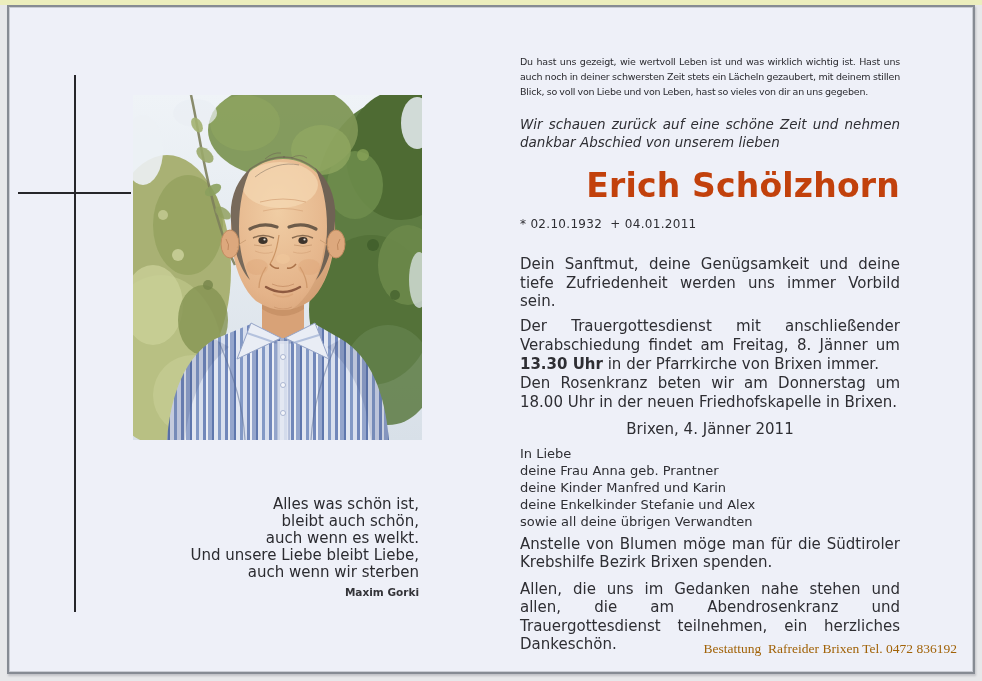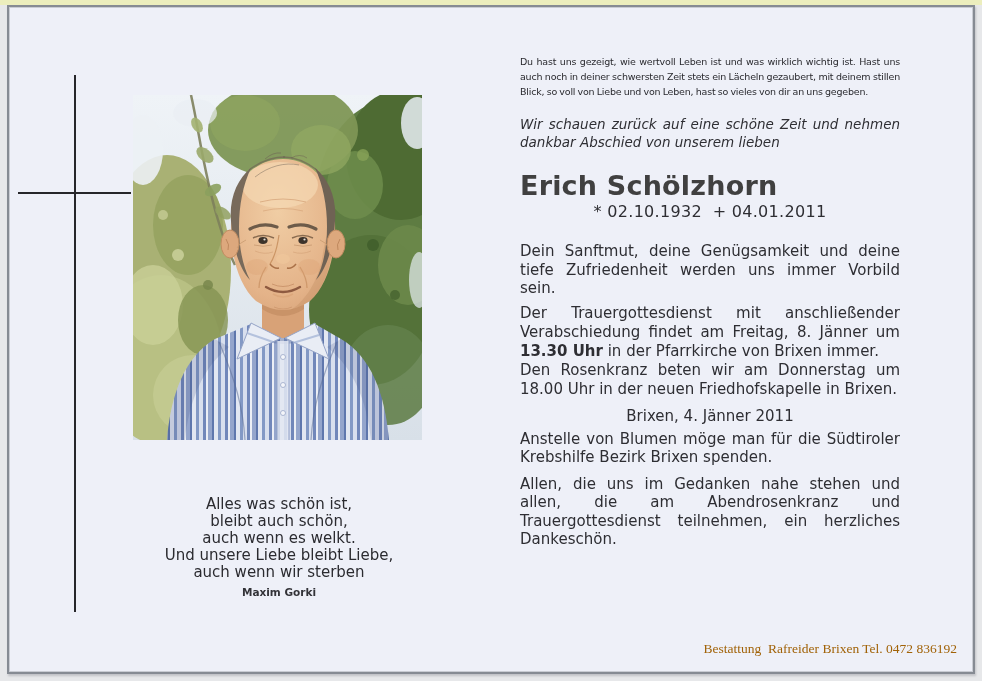--- a/index.html
+++ b/index.html
@@ -17,36 +17,36 @@
     box-shadow: inset 0 0 0 1px #c9ccd3, 1px 2px 2px rgba(80,80,90,.25);
   }
   
   .cross-v { position:absolute; left:65px; top:68px; width:1.5px; height:537px; background:#26262a; }
   .cross-h { position:absolute; left:9px; top:185px; width:113px; height:1.5px; background:#26262a; }
 
   .photo { position:absolute; left:124px; top:88px; width:289px; height:345px; }
 
   .poem {
     position:absolute; left:130px; top:489px; width:280px;
-    text-align:center; font-size:15px; line-height:17px; color:#2b2b30;
+    text-align:right; font-size:15px; line-height:17px; color:#2b2b30;
   }
   .poem-author { font-size:10.5px; font-weight:bold; margin-top:3px; color:#333338; }
 
   .right-col { position:absolute; left:511px; top:47px; width:380px; }
   .right-col p { margin:0; }
   .intro {
     font-size:9.5px; line-height:15px; text-align:justify;
     letter-spacing:-0.2px; word-spacing:-0.5px; color:#2a2a2f;
   }
   .farewell { margin-top:17px !important; font-size:13.5px; line-height:17.5px; text-align:justify;font-style:italic; }
   .name {
-    margin:20px 0 0; font-size:27px; line-height:30px; font-weight:bold;
-    text-align:left; color:#404040; letter-spacing:0.2px;
-  }
-  .dates { margin-top:3px; font-size:16px; line-height:15px; text-align:center; letter-spacing:0.3px; }
+    margin:20px 0 0; font-size:33px; line-height:30px; font-weight:bold;
+    text-align:right; color:#c2410c; letter-spacing:0.2px;
+  }
+  .dates { margin-top:16px; font-size:12px; line-height:15px; text-align:left; letter-spacing:0.3px; }
   .body { font-size:15px; text-align:justify; }
   .virtue   { margin-top:23px !important; line-height:18.5px; }
   .service  { margin-top:6px  !important; line-height:19px; }
   .rosary   { line-height:19px; }
   .dateline { margin-top:8px  !important; line-height:18px; text-align:center; }
   .closing  { margin-top:7px; line-height:17px; font-size:13px; text-align:left; }
   .donation { margin-top:5px  !important; line-height:18.5px; }
   .thanks   { margin-top:8px  !important; line-height:18.5px; }
   .service b { font-weight:bold; }
 
@@ -210,19 +210,28 @@
 
     <div class="right-col">
       <p class="intro">Du hast uns gezeigt, wie wertvoll Leben ist und was wirklich wichtig ist. Hast uns auch noch in deiner schwersten Zeit stets ein Lächeln gezaubert, mit deinem stillen Blick, so voll von Liebe und von Leben, hast so vieles von dir an uns gegeben.</p>
       <p class="farewell">Wir schauen zurück auf eine schöne Zeit und nehmen dankbar Abschied von unserem lieben</p>
       <h1 class="name">Erich Schölzhorn</h1>
       <div class="dates">* 02.10.1932 &nbsp;+ 04.01.2011</div>
       <p class="body virtue">Dein Sanftmut, deine Genügsamkeit und deine tiefe Zufriedenheit werden uns immer Vorbild sein.</p>
       <p class="body service"><span>Der Trauergottesdienst mit anschließender Verabschiedung findet am Freitag, 8. Jänner um </span><b>13.30 Uhr</b><span> in der Pfarrkirche von Brixen immer.</span></p>
       <p class="body rosary">Den Rosenkranz beten wir am Donnerstag um 18.00 Uhr in der neuen Friedhofskapelle in Brixen.</p>
       <p class="body dateline">Brixen, 4. Jänner 2011</p>
+      <div class="closing">
+        <div>In Liebe</div>
+        <div>
+            <div>deine Frau Anna geb. Prantner</div>
+            <div>deine Kinder Manfred und Karin</div>
+            <div>deine Enkelkinder Stefanie und Alex</div>
+            <div>sowie all deine übrigen Verwandten</div>
+          </div>
+      </div>
       <p class="body donation">Anstelle von Blumen möge man für die Südtiroler Krebshilfe Bezirk Brixen spenden.</p>
       <p class="body thanks">Allen, die uns im Gedanken nahe stehen und allen, die am Abendrosenkranz und Trauergottesdienst teilnehmen, ein herzliches Dankeschön.</p>
     </div>
 
     <div class="footer">Bestattung &nbsp;Rafreider Brixen Tel. 0472 836192</div>
   </div>
 </div>
 
 </body></html>

